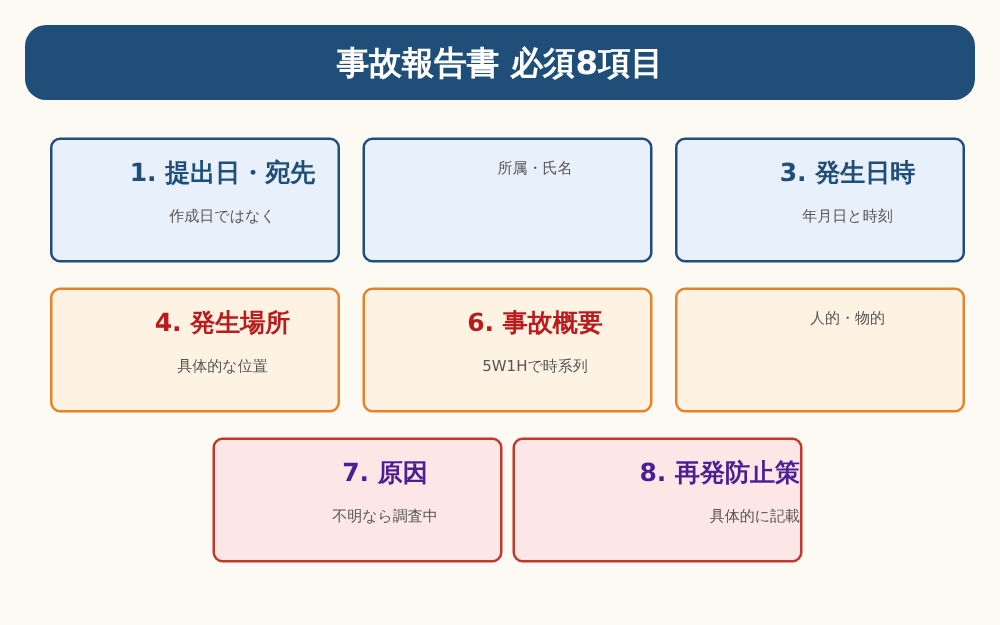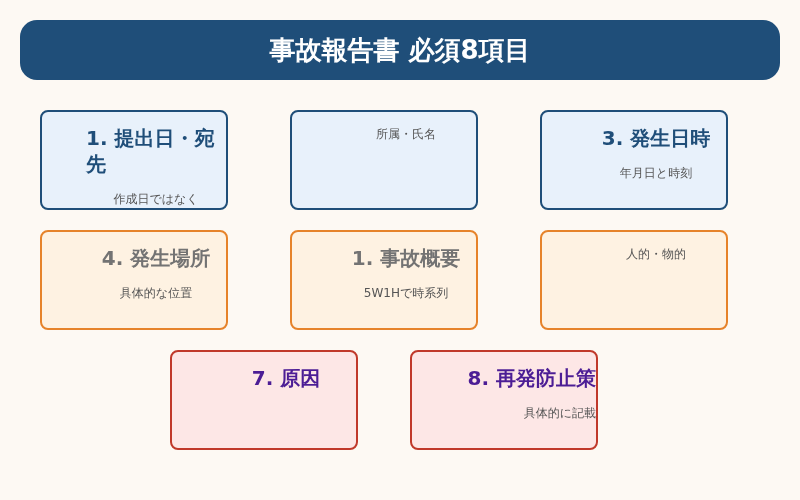--- a/index.html
+++ b/index.html
@@ -27,21 +27,21 @@
       justify-content: center;
     }
     .header-title {
       color: #ffffff;
       font-size: 26px;
       font-weight: bold;
       letter-spacing: 0px;
     }
     .card {
       position: absolute;
-      width: 188px;
+      width: 232px;
       height: 100px;
       box-sizing: border-box;
       border-radius: 8px;
       border: 2px solid;
       display: flex;
       flex-direction: column;
       align-items: center;
       padding-left: 44px;
     }
     .card-title {
@@ -52,21 +52,21 @@
     }
     .card-desc {
       margin-top: 11px;
       font-size: 12px;
       color: #555555;
       line-height: 22px;
     }
     .blue { background: #e8f1fb; border-color: #1f4e79; }
     .blue .card-title { color: #1f4e79; }
     .orange { background: #fef2e2; border-color: #e6832a; }
-    .orange .card-title { color: #737373; }
+    .orange .card-title { color: #b91c1c; }
     .red { background: #fde7e6; border-color: #c0392b; }
     .red .card-title { color: #4c1d95; }
   </style>
 </head>
 <body>
 
 <div class="header">
   <span class="header-title">事故報告書 必須8項目</span>
 </div>
 
@@ -80,26 +80,27 @@
 <div class="card blue" style="left:540px; top:110px;">
   <div class="card-title">3. 発生日時</div>
   <div class="card-desc">年月日と時刻</div>
 </div>
 
 <div class="card orange" style="left:40px; top:230px;">
   <div class="card-title">4. 発生場所</div>
   <div class="card-desc">具体的な位置</div>
 </div>
 <div class="card orange" style="left:290px; top:230px;">
-  <div class="card-title">1. 事故概要</div>
+  <div class="card-title">6. 事故概要</div>
   <div class="card-desc">5W1Hで時系列</div>
 </div>
 <div class="card orange" style="left:540px; top:230px;">
   <div class="card-desc">人的・物的</div>
 </div>
 
 <div class="card red" style="left:170px; top:350px;">
   <div class="card-title">7. 原因</div>
+  <div class="card-desc">不明なら調査中</div>
 </div>
 <div class="card red" style="left:410px; top:350px;align-items:flex-end;">
   <div class="card-title">8. 再発防止策</div>
   <div class="card-desc">具体的に記載</div>
 </div>
 
 </body></html>

